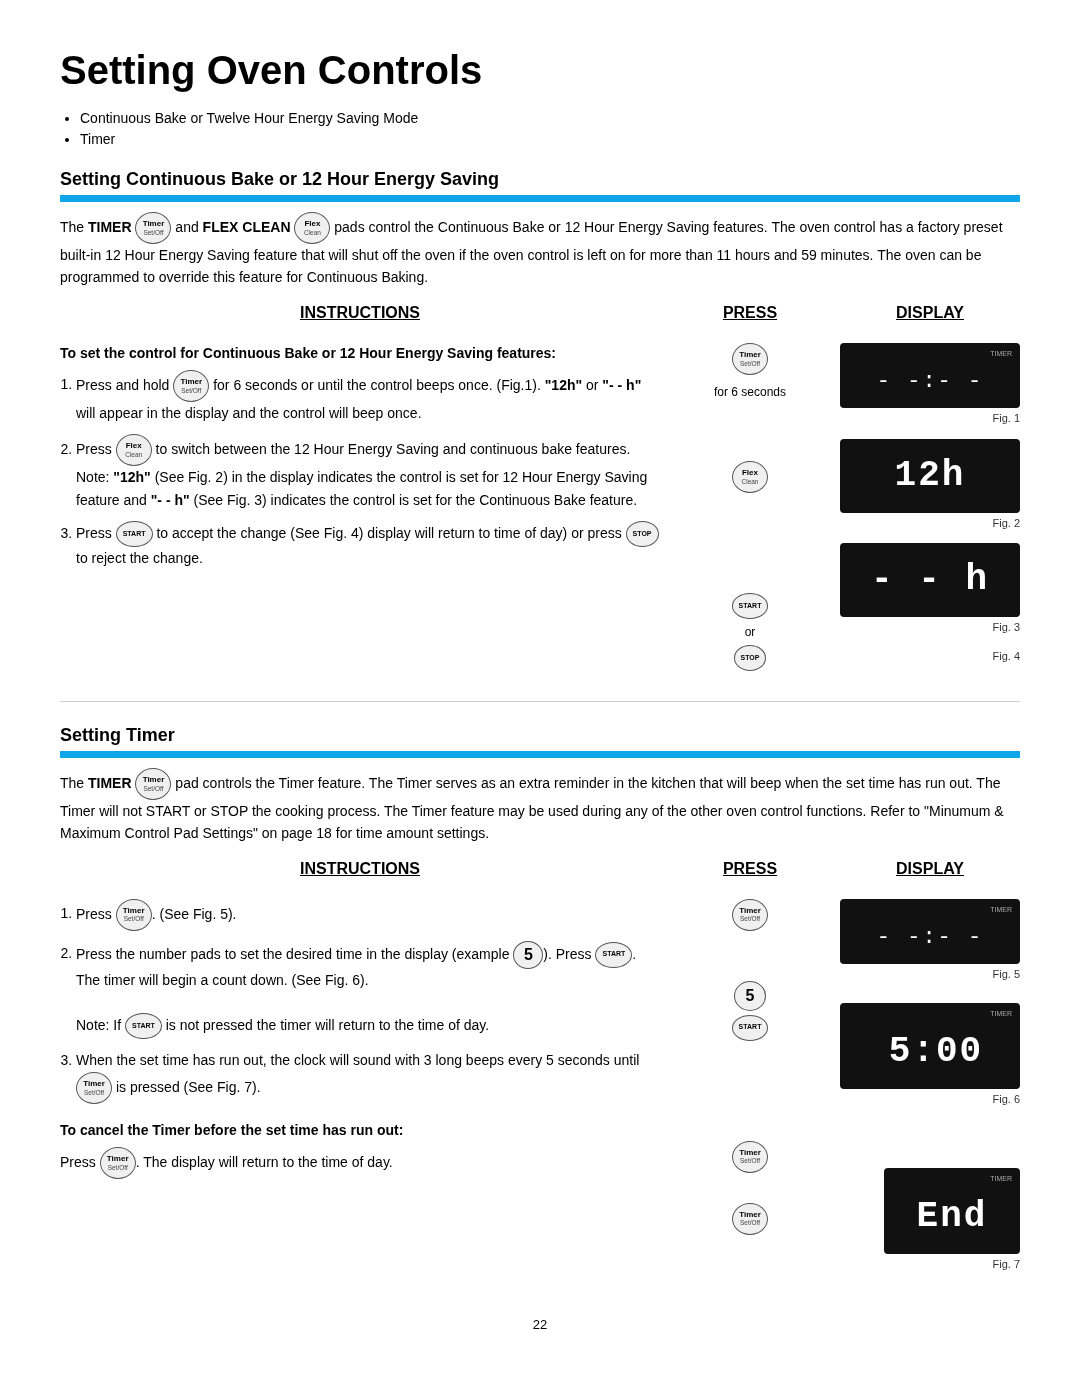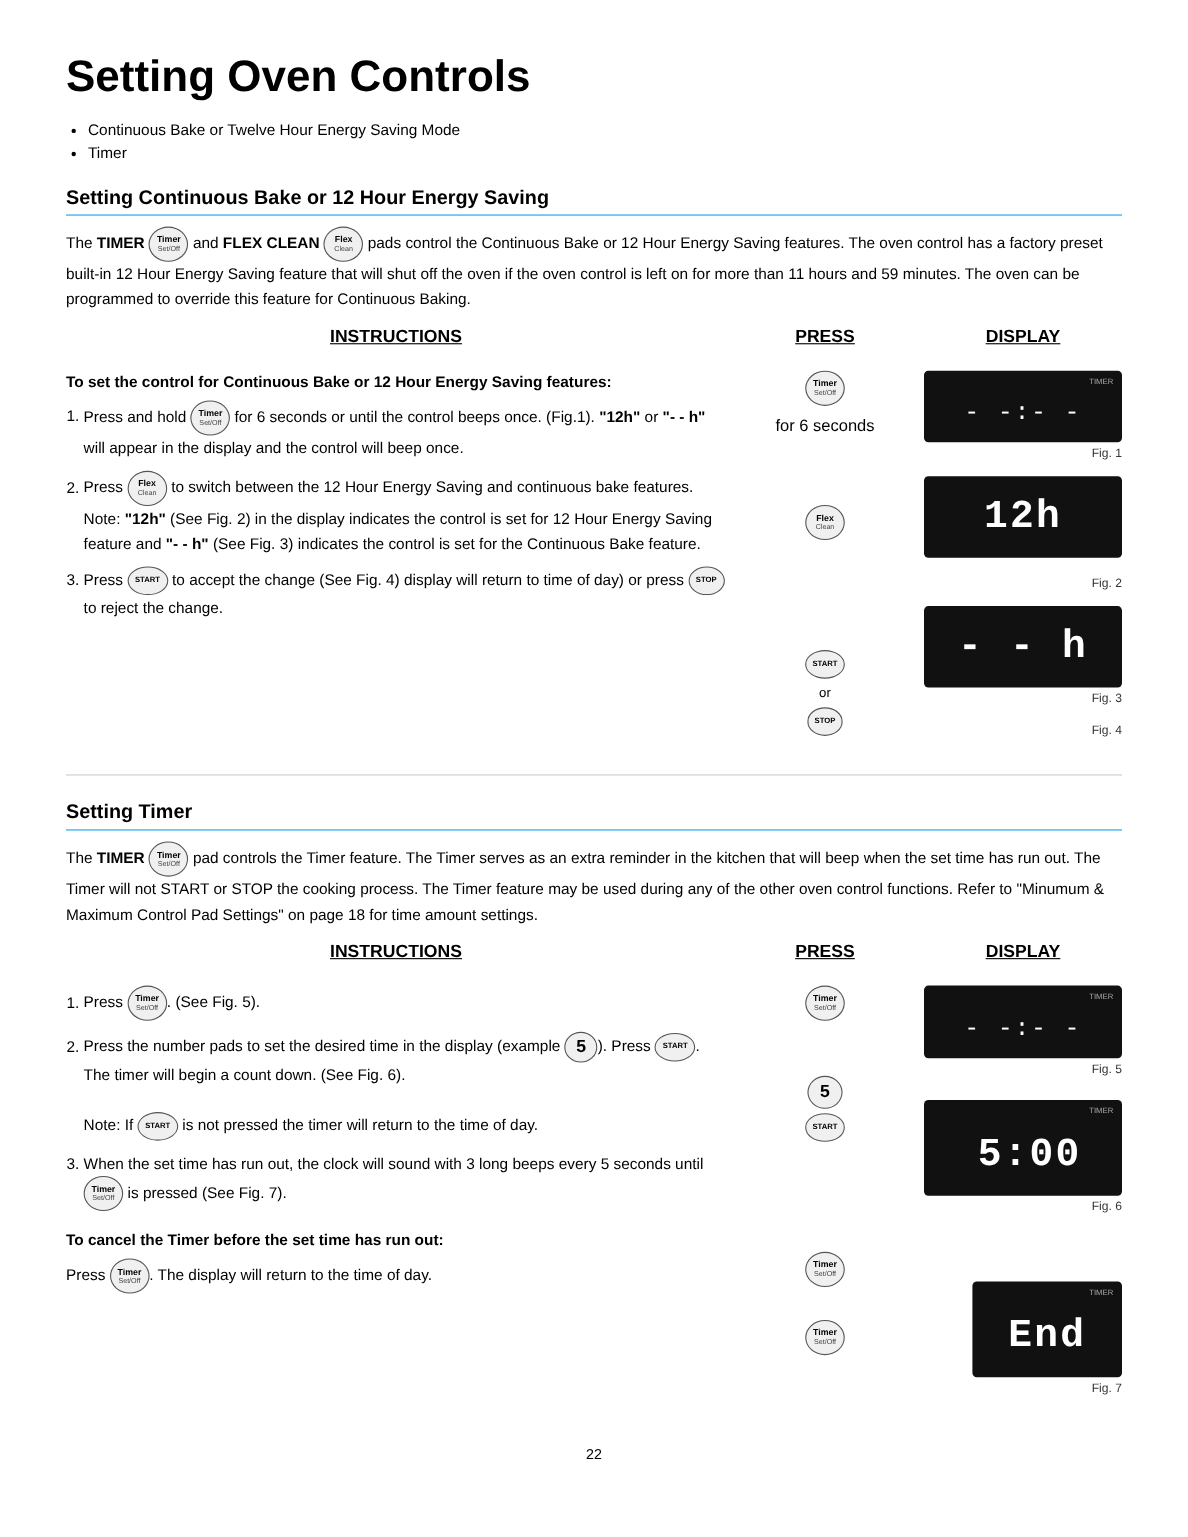--- a/index.html
+++ b/index.html
@@ -23,21 +23,21 @@
       margin-bottom: 16px;
     }
     ul.bullet-list li {
       list-style: disc;
       font-size: 14px;
     }
     h2.section-title {
       font-size: 18px;
       font-weight: bold;
       margin-bottom: 10px;
-      border-bottom: 1px solid #0ea5e9;
+      border-bottom: 7px solid #0ea5e9;
       padding-bottom: 2px;
     }
     .intro-text {
       font-size: 14px;
       margin-bottom: 8px;
       line-height: 1.6;
     }
 
     
     .three-col {
@@ -109,21 +109,21 @@
 
     .press-row {
       display: flex;
       flex-direction: column;
       align-items: center;
       gap: 6px;
       margin-bottom: 10px;
       font-size: 12px;
     }
     .press-label-small {
-      font-size: 15px;
+      font-size: 12px;
       margin-top: 2px;
     }
     .or-text {
       font-size: 12px;
       margin: 0 4px;
     }
     .press-inline {
       display: flex;
       align-items: center;
       justify-content: center;
@@ -245,21 +245,21 @@
   </div>
 
   <div class="col-display">
 
     <div class="display-screen" style="margin-bottom:2px;">
       <span class="timer-badge">TIMER</span>
       <span class="screen-text">- -:- -</span>
     </div>
     <div class="fig-caption">Fig. 1</div>
 
-    <div class="display-screen" style="margin-bottom:16px;">
+    <div class="display-screen" style="margin-bottom:2px;">
       <span class="screen-text large">12h</span>
     </div>
     <div class="fig-caption">Fig. 2</div>
 
     <div class="display-screen" style="margin-bottom:2px;">
       <span class="screen-text large">- - h</span>
     </div>
     <div class="fig-caption">Fig. 3</div>
 
     <div class="fig-caption">Fig. 4</div>

